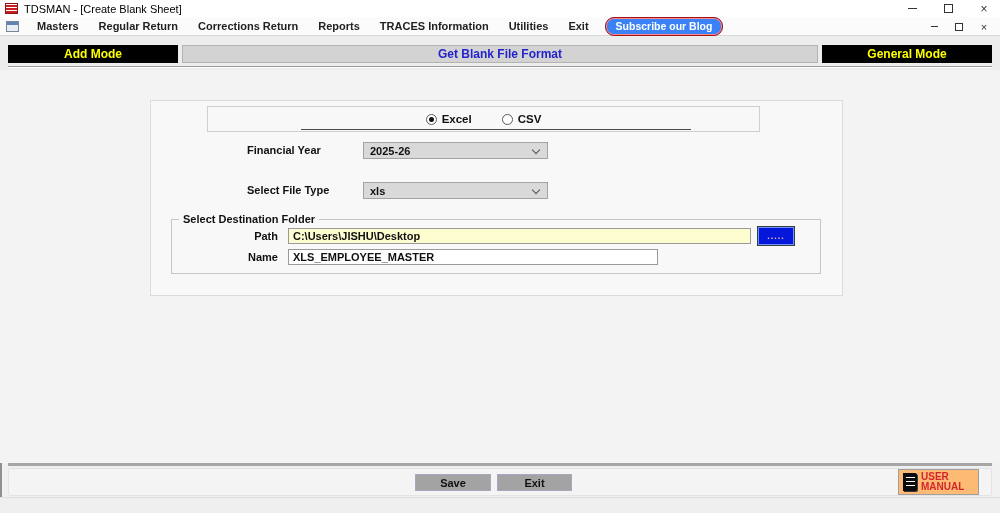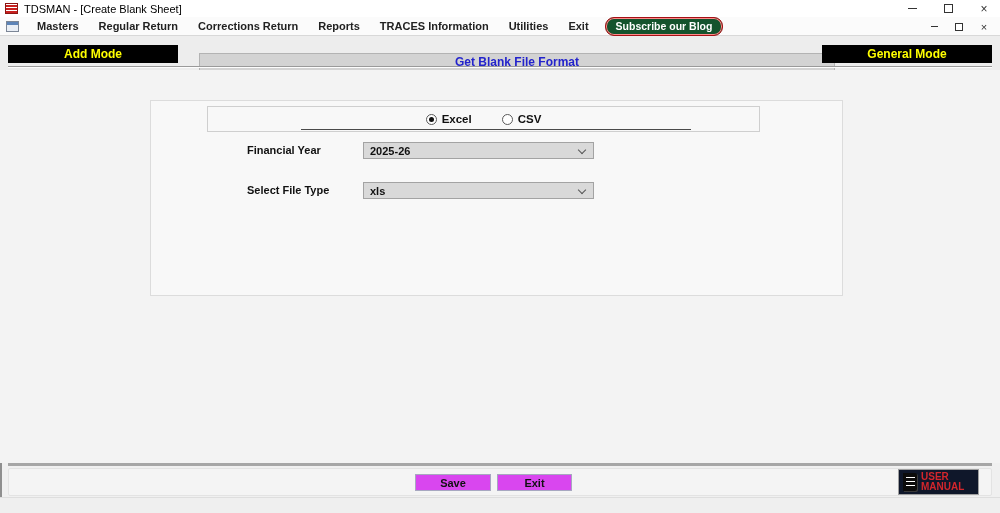--- a/index.html
+++ b/index.html
@@ -19,68 +19,68 @@
   .ic-restore { position:relative; width:9px; height:9px; display:inline-block; }
   .ic-restore:before { content:""; position:absolute; top:0; right:0; width:7px; height:7px; border:1px solid #333; }
   .ic-restore:after { content:""; position:absolute; bottom:0; left:0; width:7px; height:7px; border:1px solid #333; background:#fff; }
   .ic-close { font-size:12px; line-height:12px; color:#333; }
 
   
   .menubar { position:absolute; left:0; top:17px; width:1000px; height:19px; background:#fbfbfb; border-bottom:1px solid #d8d8d8; display:flex; align-items:center; }
   .mdi-icon { position:relative; width:13px; height:11px; margin:0 8px 0 6px; border:1px solid #7c8696; background:#e9eef5; }
   .mdi-icon:before { content:""; position:absolute; left:0; top:0; right:0; height:3px; background:#5d84b8; }
   .menu-item { font-size:11px; font-weight:bold; color:#222; padding:0 10px; height:19px; display:flex; align-items:center; cursor:default; }
-  .subscribe { margin-left:6px; background:#14532d; color:#fff; font-size:10.5px; font-weight:bold; padding:2px 10px 3px; border-radius:9px; border:1px solid #a61116; box-shadow:inset 0 0 0 1px #ff8a8a; cursor:pointer; }
+  .subscribe { margin-left:6px; background:#3b82f6; color:#fff; font-size:10.5px; font-weight:bold; padding:2px 10px 3px; border-radius:9px; border:1px solid #a61116; box-shadow:inset 0 0 0 1px #ff8a8a; cursor:pointer; }
   .mdi-controls { position:absolute; right:10px; top:0; height:19px; display:flex; align-items:center; gap:13px; }
   .mdi-controls .ic-min { width:7px; }
   .mdi-controls .ic-restore { width:8px; height:8px; }
   .mdi-controls .ic-restore:before, .mdi-controls .ic-restore:after { width:6px; height:6px; }
   .mdi-controls .ic-close { font-size:11px; }
 
   
   .modebar { position:absolute; left:0; top:36px; width:1000px; height:34px; background:#ededed; }
   .mode-box { position:absolute; top:9px; height:18px; display:flex; align-items:center; justify-content:center; font-size:12px; font-weight:bold; }
   .mode-left  { left:8px;   width:170px; background:#000; color:#ffff00; cursor:pointer; }
-  .mode-center{ left:199px; width:636px; background:#d3d3d3; border:1px solid #b3b3b3; color:#2323cc;margin-top:8px; }
+  .mode-center{ left:182px; width:636px; background:#d3d3d3; border:1px solid #b3b3b3; color:#2323cc; }
   .mode-right { left:822px; width:170px; background:#000; color:#ffff00; cursor:pointer; }
   .mode-divider { position:absolute; left:8px; width:984px; top:30px; height:2px; border-top:1px solid #9a9a9a; background:#fdfdfd; }
 
   
   .content { position:absolute; left:0; top:70px; width:1000px; height:393px; background:#f3f3f3; }
   .panel { position:absolute; left:150px; top:30px; width:693px; height:196px; background:#f8f8f8; border:1px solid #dcdcdc; }
 
   .radio-strip { position:absolute; left:56px; top:5px; width:553px; height:26px; border:1px solid #cfcfcf; display:flex; align-items:center; justify-content:center; gap:30px; }
   .radio-underline { position:absolute; left:93px; top:22px; width:390px; height:1px; background:#4a4a4a; }
   .radio { display:flex; align-items:center; gap:5px; font-size:11.5px; font-weight:bold; color:#111; cursor:pointer; }
   .rb { width:11px; height:11px; border:1px solid #5a5a5a; border-radius:50%; background:#fff; position:relative; display:inline-block; }
   .rb.checked:after { content:""; position:absolute; left:2px; top:2px; width:5px; height:5px; border-radius:50%; background:#111; }
 
   .frow { position:absolute; left:0; width:100%; height:17px; }
   .flabel { position:absolute; left:96px; top:2px; font-size:11px; font-weight:bold; color:#111; }
-  .dropdown { position:absolute; left:212px; width:231px; height:17px; background:#d9d9d9; border:1px solid #a3a3a3; display:flex; align-items:center; padding:0 18px 0 6px; font-size:11px; font-weight:bold; color:#111; cursor:pointer; }
+  .dropdown { position:absolute; left:212px; width:185px; height:17px; background:#d9d9d9; border:1px solid #a3a3a3; display:flex; align-items:center; padding:0 18px 0 6px; font-size:11px; font-weight:bold; color:#111; cursor:pointer; }
   .chev { position:absolute; right:8px; top:4px; width:6px; height:6px; border-right:1px solid #555; border-bottom:1px solid #555; transform:rotate(45deg); }
 
   .groupbox { position:absolute; left:20px; top:118px; width:650px; height:55px; border:1px solid #c6c6c6; }
   .group-label { position:absolute; left:7px; top:-7px; background:#f8f8f8; padding:0 4px; font-size:11px; font-weight:bold; color:#111; }
   .glabel { position:absolute; width:46px; text-align:right; font-size:11px; font-weight:bold; color:#111; }
   .tinput { position:absolute; height:16px; border:1px solid #9a9a9a; font-family:"Liberation Sans",sans-serif; font-size:11px; font-weight:bold; color:#111; padding:0 4px; }
   .path-input { left:116px; top:8px;  width:463px; background:#fdfdd0; }
   .name-input { left:116px; top:29px; width:370px; background:#ffffff; }
   .lbl-path { left:60px; top:10px; }
   .lbl-name { left:60px; top:31px; }
   .browse { position:absolute; left:586px; top:7px; width:36px; height:18px; background:#0617dc; border:1px solid #6f93ff; outline:1px solid #3b3b3b; color:#e9b8b8; font-size:9px; letter-spacing:1px; line-height:7px; font-weight:bold; cursor:pointer; }
 
   
   .footer-divider { position:absolute; left:8px; top:463px; width:984px; height:3px; background:#a6a6a6; }
   .footer { position:absolute; left:0; top:467px; width:1000px; height:30px; }
   .footer-strip { position:absolute; left:8px; top:1px; width:984px; height:28px; background:#f4f4f4; border:1px solid #e3e3e3; border-radius:2px; }
-  .btn { position:absolute; top:7px; height:17px; background:#d946ef; border:1px solid #a7a7c0; font-family:"Liberation Sans",sans-serif; font-size:11px; font-weight:bold; color:#111; cursor:pointer; }
+  .btn { position:absolute; top:7px; height:17px; background:#a3a3a3; border:1px solid #a7a7c0; font-family:"Liberation Sans",sans-serif; font-size:11px; font-weight:bold; color:#111; cursor:pointer; }
   .btn-save { left:415px; width:76px; }
   .btn-exit { left:497px; width:75px; }
-  .manual { position:absolute; left:898px; top:2px; width:81px; height:26px; background:#0f172a; border:1px solid #9f9f9f; display:flex; align-items:center; gap:4px; padding-left:4px; cursor:pointer; }
+  .manual { position:absolute; left:898px; top:2px; width:81px; height:26px; background:#fdba74; border:1px solid #9f9f9f; display:flex; align-items:center; gap:4px; padding-left:4px; cursor:pointer; }
   .book-icon { position:relative; width:14px; height:18px; background:#0c0c0c;
                background-image:linear-gradient(transparent 0 4px, #fff 4px 5px, transparent 5px 8px, #fff 8px 9px, transparent 9px 12px, #fff 12px 13px, transparent 13px);
                background-size:9px 18px; background-position:3px 0; background-repeat:no-repeat;
                border-radius:0 2px 2px 0; box-shadow:1px 1px 0 #3a3a3a; }
   .manual-text { display:flex; flex-direction:column; color:#d3262c; font-weight:bold; font-size:10px; line-height:10px; }
 
   .bottom-strip { position:absolute; left:0; top:497px; width:1000px; height:16px; background:#efefef; border-top:1px solid #dedede; }
 </style>
 </head>
 <body>
@@ -155,20 +155,28 @@
 
 
       <div class="frow" style="top:81px">
         <span class="flabel">Select File Type</span>
         <div class="dropdown">
           <span>xls</span>
           <i class="chev"></i>
         </div>
       </div>
 
+      <div class="groupbox">
+        <span class="group-label">Select Destination Folder</span>
+        <span class="glabel lbl-path">Path</span>
+        <input type="text" class="tinput path-input" value="C:\Users\JISHU\Desktop" style="">
+        <button class="browse">.....</button>
+        <span class="glabel lbl-name">Name</span>
+        <input type="text" class="tinput name-input" value="XLS_EMPLOYEE_MASTER" style="">
+      </div>
 
     </div>
   </div>
 
   <div class="footer-divider"></div>
   <div class="footer">
     <div class="footer-strip"></div>
     <button class="btn btn-save">Save</button>
     <button class="btn btn-exit">Exit</button>
     <div class="manual">

